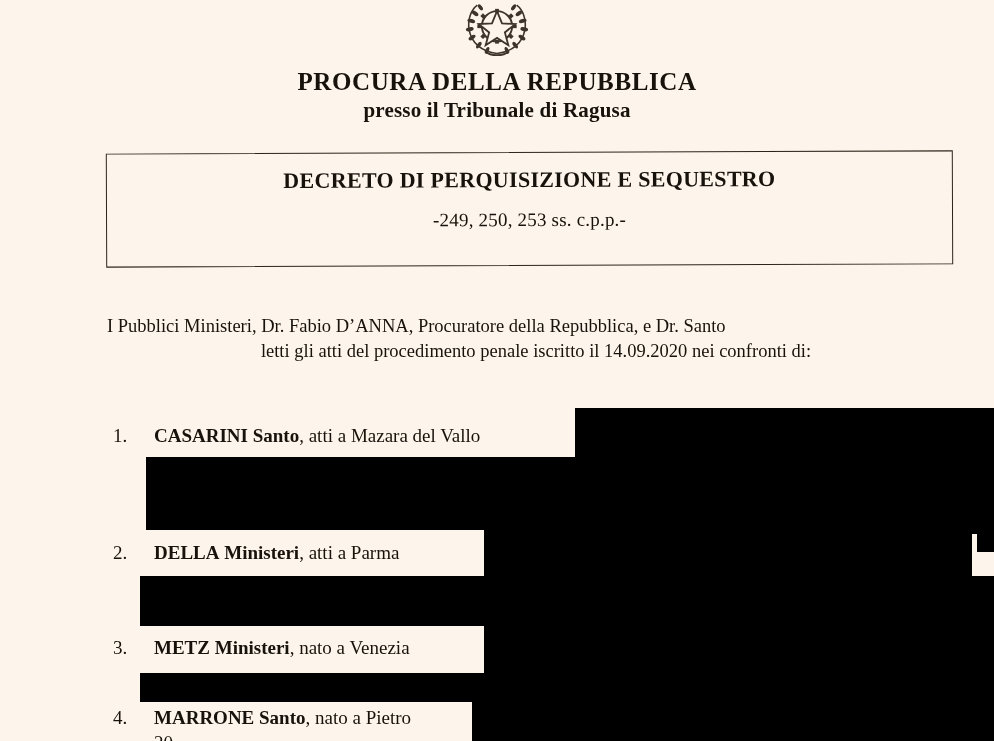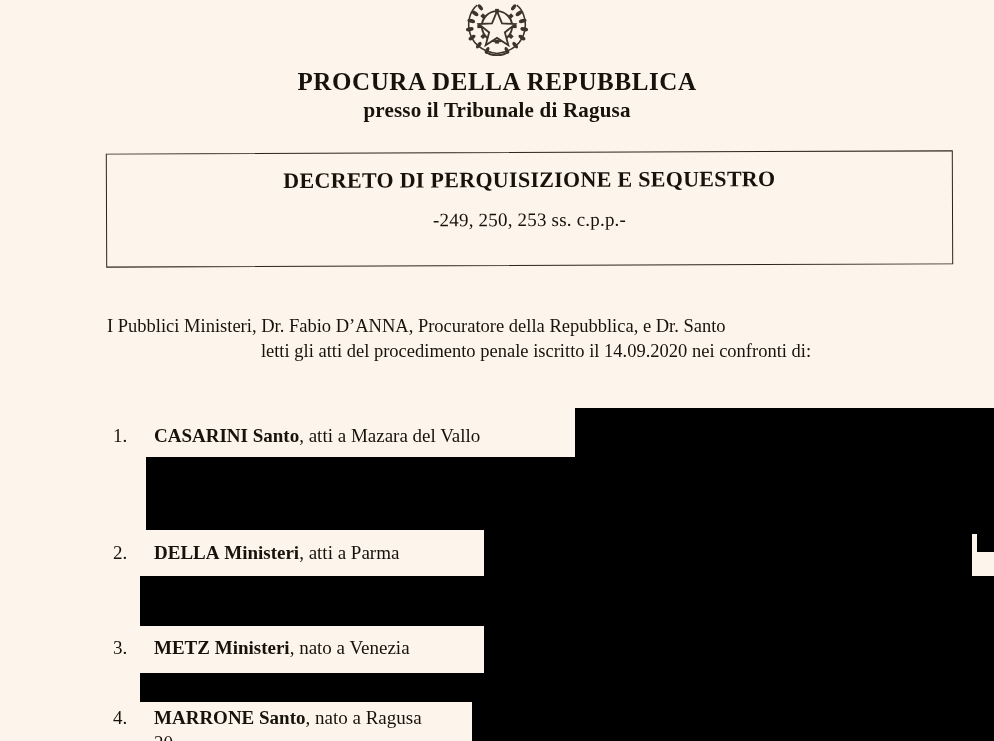--- a/index.html
+++ b/index.html
@@ -228,21 +228,21 @@
     <span class="entry-text"><b>DELLA</b>&nbsp;<b>Ministeri</b><span>, atti a Parma</span></span>
   </div>
 
   <div class="entry" id="entry-3">
     <span class="entry-num">3.</span>
     <span class="entry-text"><b>METZ</b>&nbsp;<b>Ministeri</b><span>, nato a Venezia</span></span>
   </div>
 
   <div class="entry" id="entry-4">
     <span class="entry-num">4.</span>
-    <span class="entry-text"><b>MARRONE</b>&nbsp;<b>Santo</b><span>, nato a Ragusa</span></span>
+    <span class="entry-text"><b>MARRONE</b>&nbsp;<b>Santo</b><span>, nato a Pietro</span></span>
   </div>
 
   <div id="bottom-glyph">20</div>
 
   <div id="redaction-layer">
       <div class="redact" style="left: 575px; top: 408px; width: 419px; height: 52px; background: rgb(0, 0, 0);"></div>
       <div class="redact" style="left: 146px; top: 457px; width: 848px; height: 73px; background: rgb(0, 0, 0);"></div>
       <div class="redact" style="left: 484px; top: 457px; width: 510px; height: 77px; background: rgb(0, 0, 0);"></div>
       <div class="redact" style="left: 484px; top: 534px; width: 488px; height: 42px; background: rgb(0, 0, 0);"></div>
       <div class="redact" style="left: 977px; top: 534px; width: 17px; height: 18px; background: rgb(0, 0, 0);"></div>

